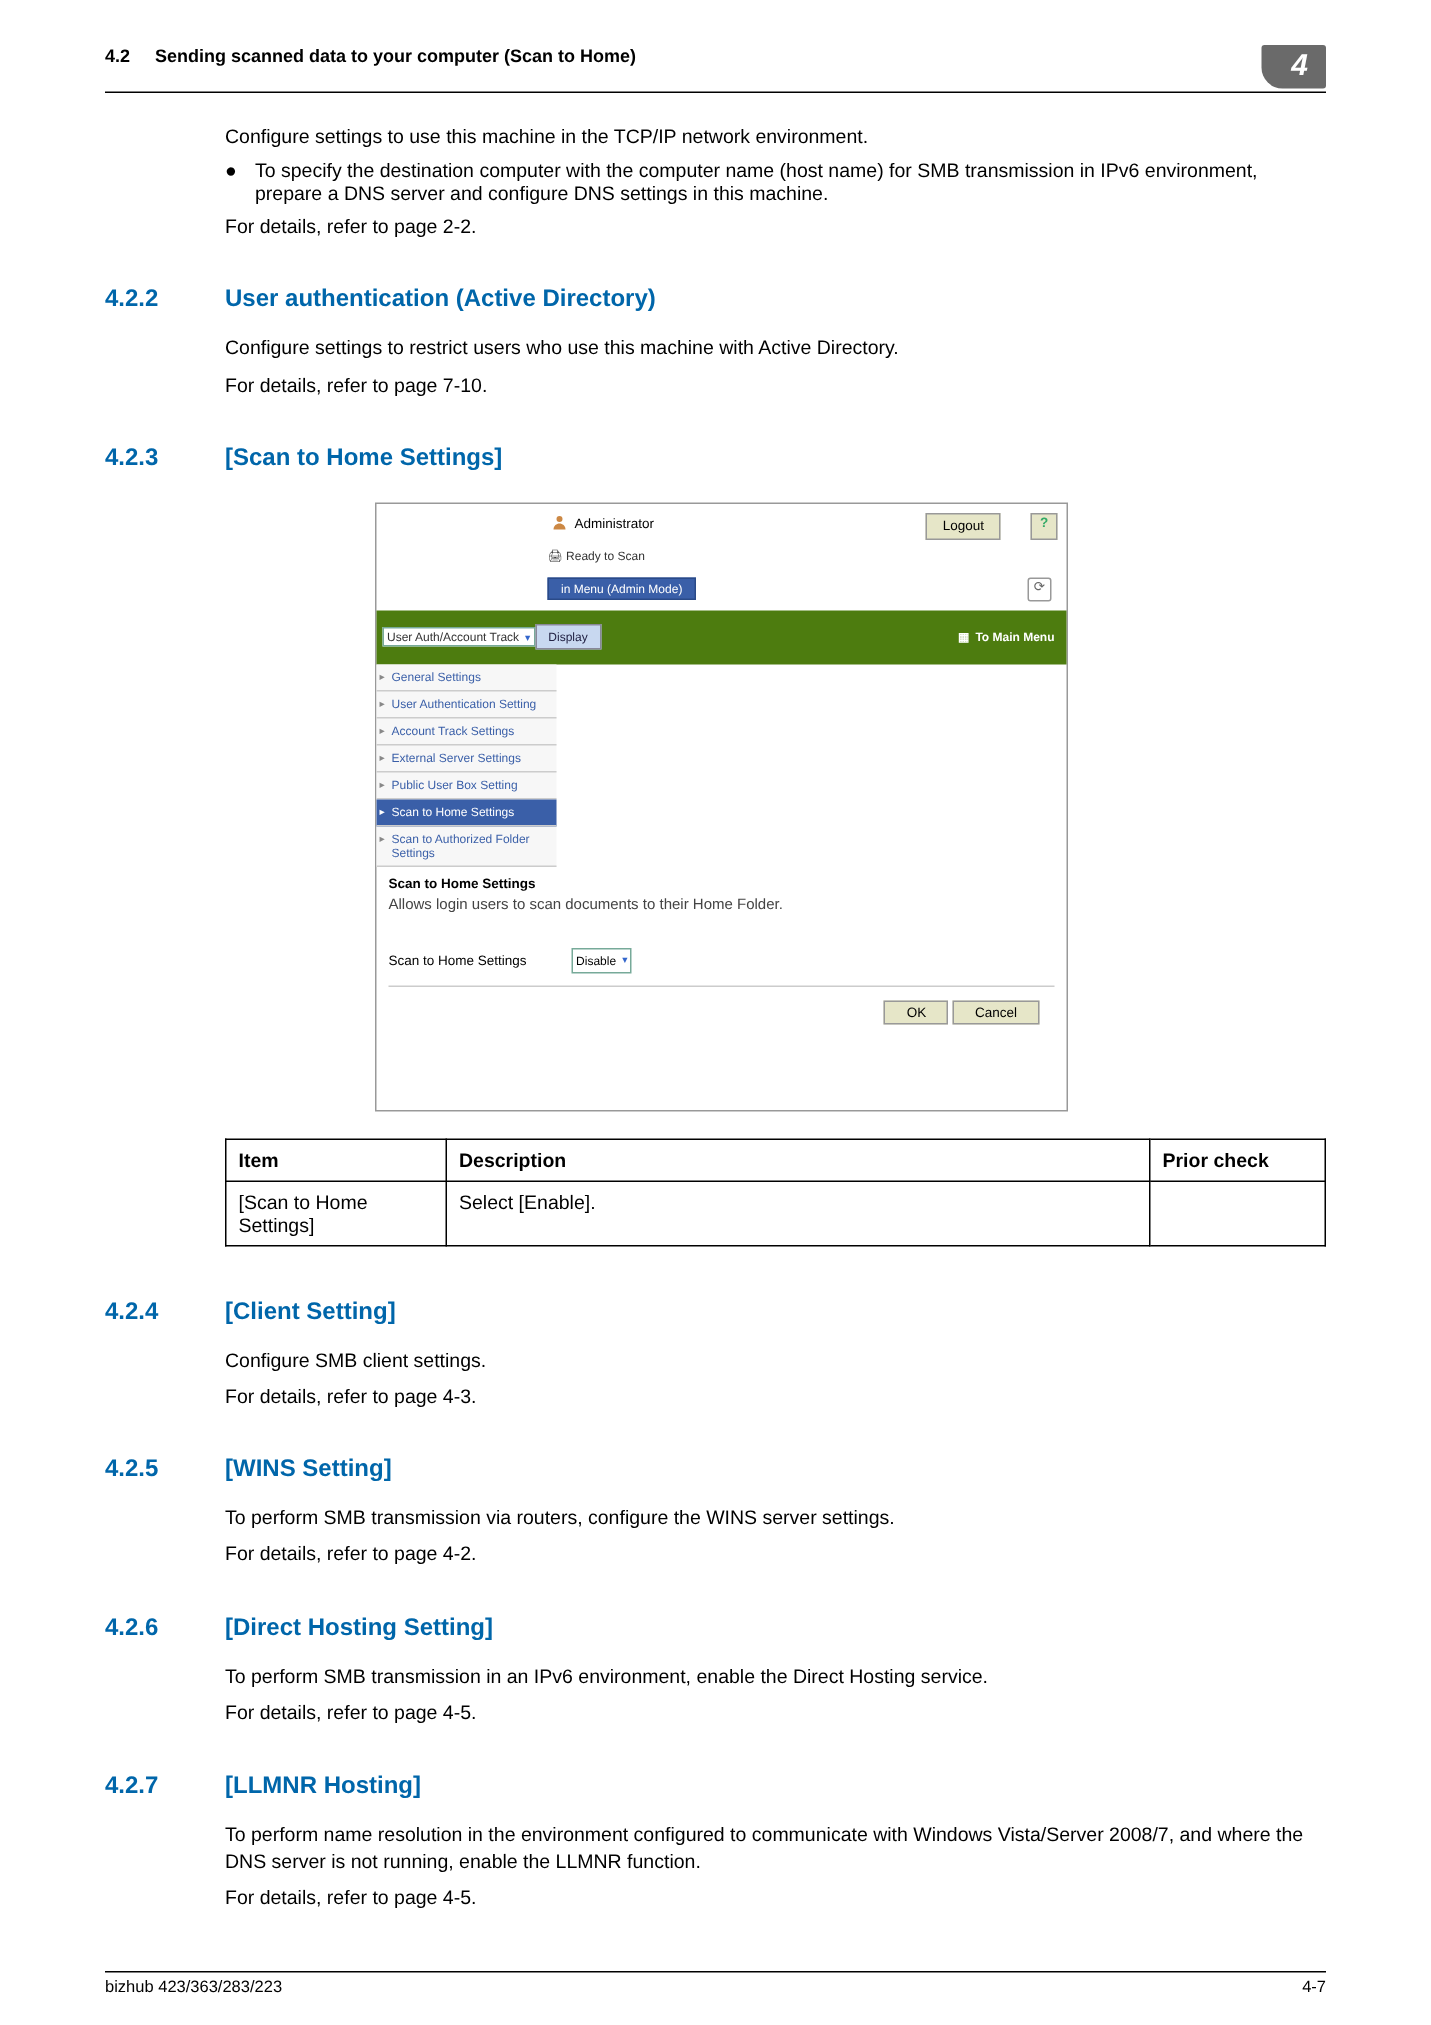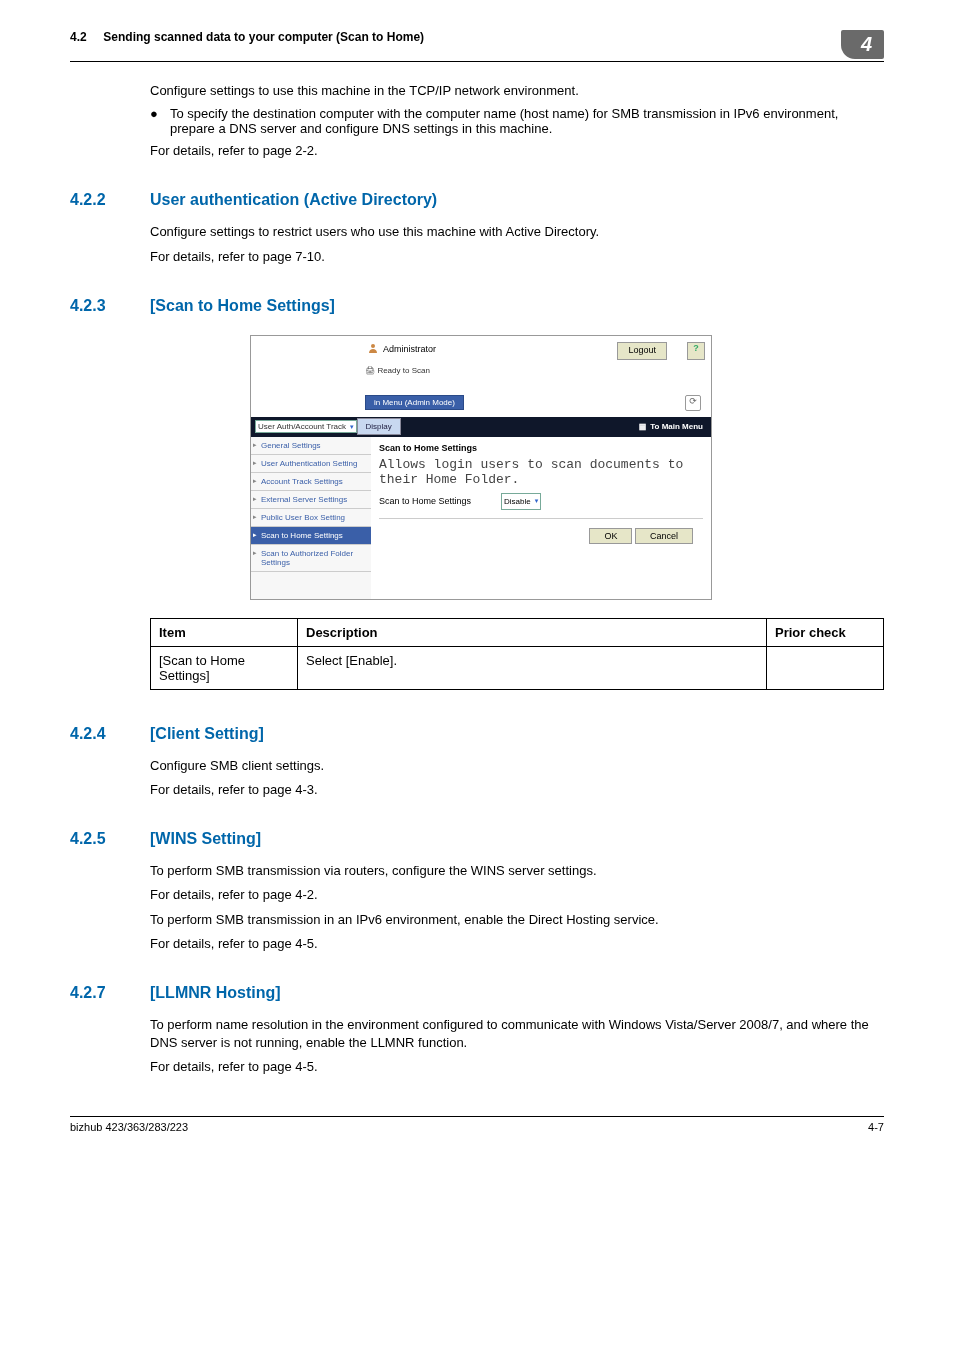--- a/index.html
+++ b/index.html
@@ -111,21 +111,21 @@
     color: #3a6;
   }
   .ss-status {
     margin-left: 114px;
     margin-top: 6px;
     font-size: 8px;
     color: #333;
   }
   .ss-menubar {
     margin-left: 114px;
-    margin-top: 20px;
+    margin-top: 10px;
     margin-bottom: 6px;
     display: flex;
     align-items: center;
     justify-content: space-between;
     padding-right: 10px;
   }
   .ss-menutab {
     background: #3a5fa8;
     color: #fff;
     padding: 2px 8px;
@@ -136,22 +136,22 @@
     width: 14px; height: 14px;
     border: 1px solid #999;
     border-radius: 2px;
     font-size: 9px;
     text-align: center;
     color: #666;
   }
   .ss-tabs-row {
     display: flex;
     align-items: center;
-    background: #0f172a;
-    height: 20px;
+    background: #4d7c0f;
+    height: 36px;
   }
   .ss-dropdown {
     background: #fff;
     border: 1px solid #7a9;
     color: #333;
     font-size: 8px;
     padding: 1px 2px;
     margin-left: 4px;
     display: flex;
     align-items: center;
@@ -171,20 +171,21 @@
     color: #fff;
     font-weight: bold;
     font-size: 8px;
     padding-right: 8px;
     display: flex;
     align-items: center;
     gap: 4px;
   }
   .ss-body {
     display: flex;
+    flex-direction: column;
   }
   .ss-sidebar {
     width: 120px;
     flex-shrink: 0;
     background: #f7f7f7;
   }
   .ss-side-item {
     border-bottom: 1px solid #ccc;
     padding: 4px 4px 4px 10px;
     color: #3a5fa8;
@@ -209,24 +210,23 @@
     flex: 1;
     padding: 6px 8px;
     min-height: 150px;
   }
   .ss-content-title {
     font-weight: bold;
     font-size: 9px;
     margin-bottom: 4px;
   }
   .ss-content-sub {
-    font-size: 13px;
+    font-size: 10px;
     color: #444;
-    margin-bottom: 6px;
-    font-family: Liberation Mono, monospace;
+    margin-bottom: 23px;
   }
   .ss-content-row {
     display: flex;
     align-items: center;
     gap: 30px;
     padding-bottom: 8px;
     border-bottom: 1px solid #ccc;
     margin-bottom: 12px;
   }
   .ss-select {
@@ -389,20 +389,24 @@
   <div class="body-text">Configure SMB client settings.</div>
   <div class="body-text">For details, refer to page 4-3.</div>
 
   <div class="sec-row">
     <h2 class="sec-num">4.2.5</h2>
     <h2>[WINS Setting]</h2>
   </div>
   <div class="body-text">To perform SMB transmission via routers, configure the WINS server settings.</div>
   <div class="body-text">For details, refer to page 4-2.</div>
 
+  <div class="sec-row">
+    <h2 class="sec-num">4.2.6</h2>
+    <h2>[Direct Hosting Setting]</h2>
+  </div>
   <div class="body-text">To perform SMB transmission in an IPv6 environment, enable the Direct Hosting service.</div>
   <div class="body-text">For details, refer to page 4-5.</div>
 
   <div class="sec-row">
     <h2 class="sec-num">4.2.7</h2>
     <h2>[LLMNR Hosting]</h2>
   </div>
   <div class="body-text">To perform name resolution in the environment configured to communicate with Windows Vista/Server 2008/7, and where the DNS server is not running, enable the LLMNR function.</div>
   <div class="body-text">For details, refer to page 4-5.</div>
 

